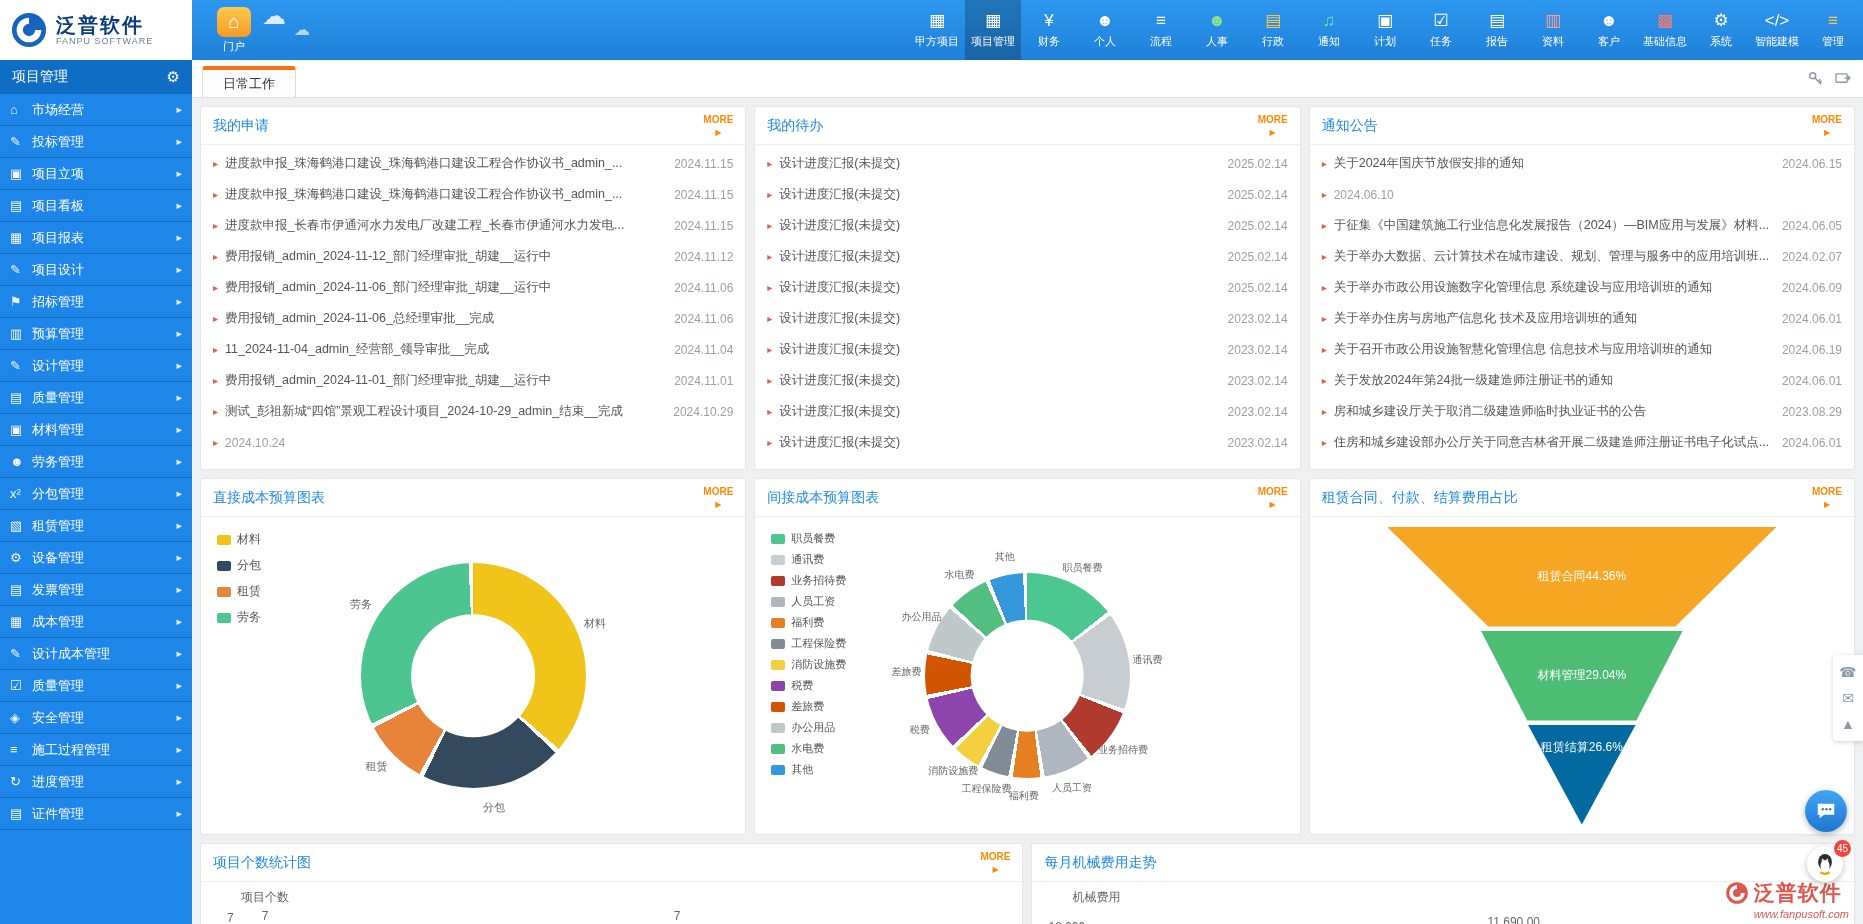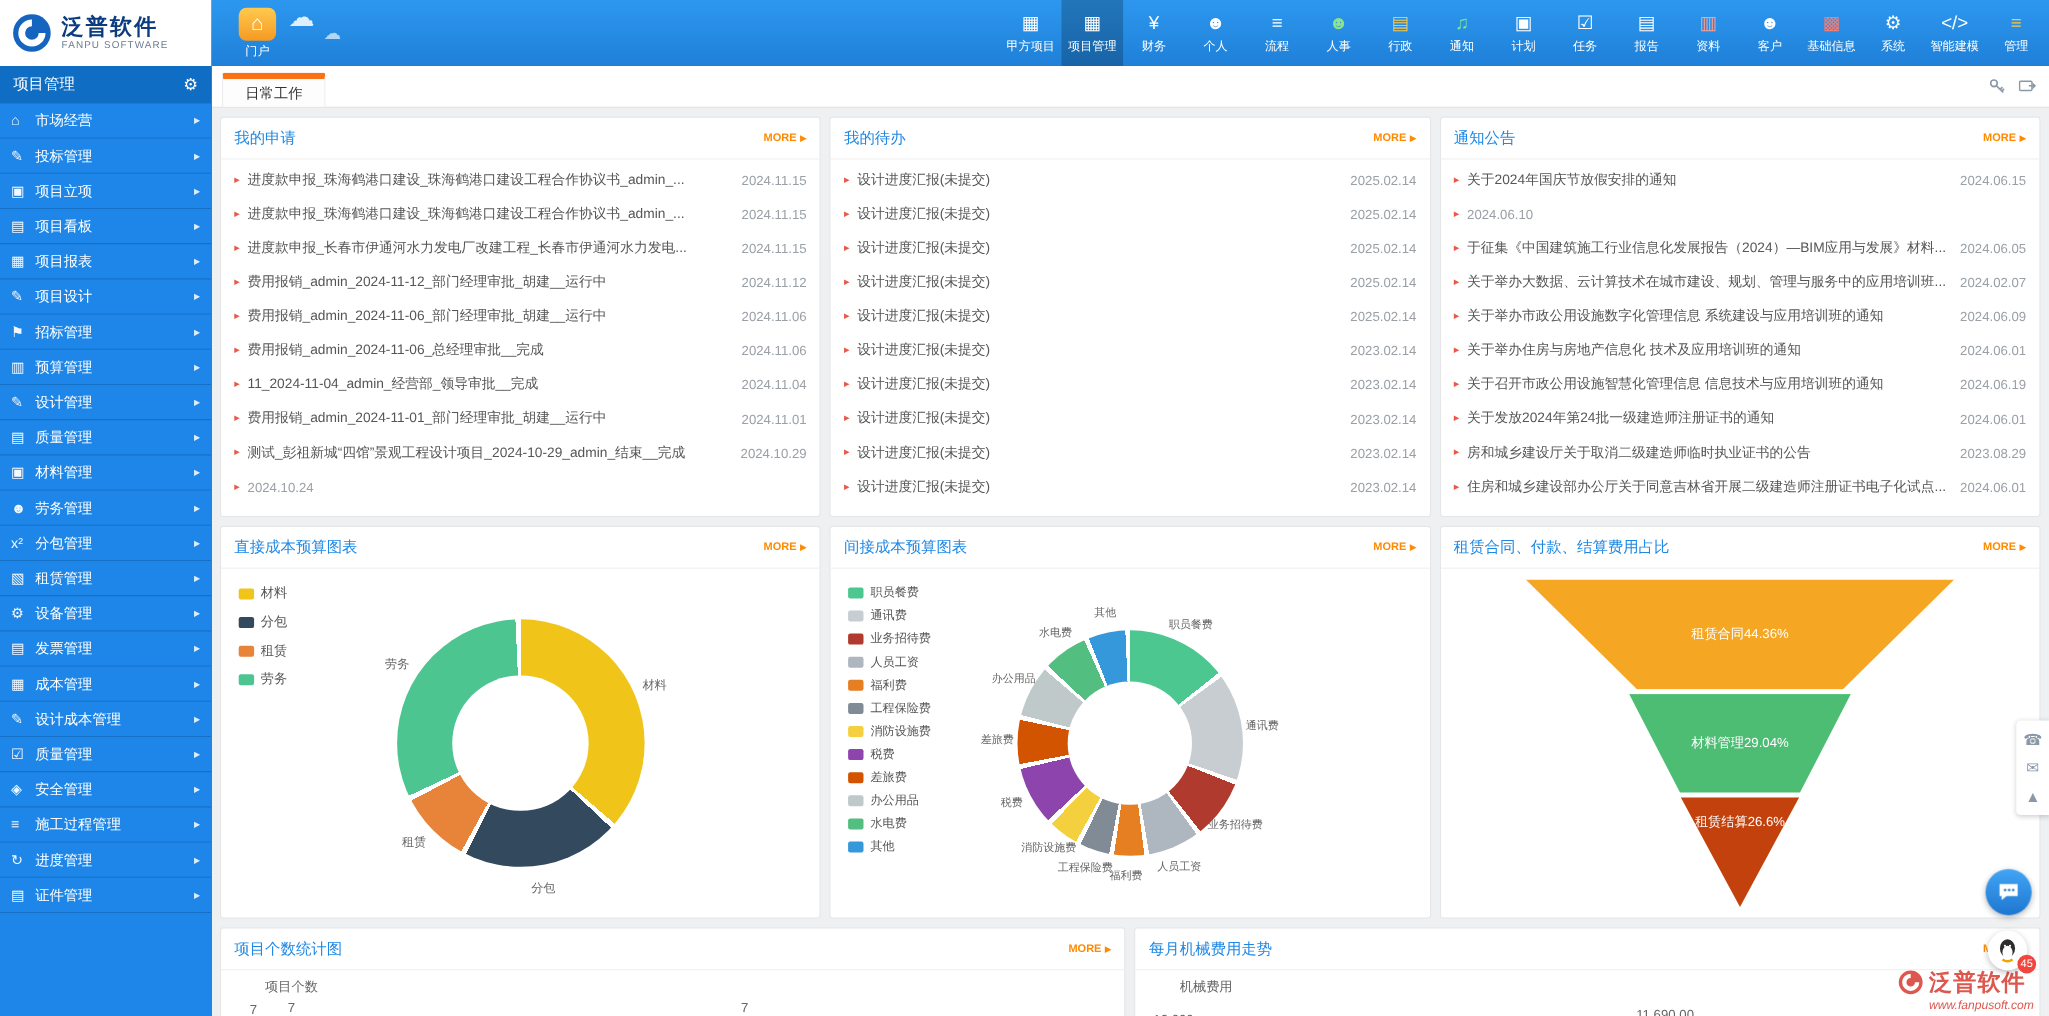--- a/index.html
+++ b/index.html
@@ -40,32 +40,32 @@
     border-bottom:1px solid rgba(10,74,134,.35);cursor:pointer;}
   .mi-icon{width:22px;font-size:13px;opacity:.95;}
   .mi-label{flex:1;}
   .mi-arrow{font-size:11px;opacity:.85;}
 
   
   .content{position:absolute;left:192px;top:60px;right:0;bottom:0;overflow:hidden;}
   .tabbar{height:38px;background:#fff;border-bottom:1px solid #e0e0e0;display:flex;align-items:flex-end;
     padding-left:10px;position:relative;}
   .tab{height:31px;padding:0 20px;background:#fdfdfd;border:1px solid #dcdcdc;border-bottom:none;
-    border-top:6px solid #f97316;display:flex;align-items:center;font-size:13px;color:#333;
+    border-top:4px solid #f97316;display:flex;align-items:center;font-size:13px;color:#333;
     border-radius:3px 3px 0 0;cursor:pointer;}
   .tab-tools{position:absolute;right:12px;top:11px;display:flex;gap:12px;align-items:center;}
   .tool-icon{cursor:pointer;display:flex;}
 
   .grid{padding:8px;display:grid;grid-template-columns:repeat(6,1fr);gap:8px;}
   .panel{background:#fff;border:1px solid #e6e6e6;border-radius:3px;overflow:hidden;position:relative;}
   .span2{grid-column:span 2;} .span3{grid-column:span 3;}
   .row1{height:364px;} .row2{height:357px;} .row3{height:300px;}
   .panel-head{height:38px;display:flex;align-items:center;padding:0 12px;border-bottom:1px solid #f0f0f0;}
   .panel-title{color:#1e88e5;font-size:14px;}
-  .more{margin-left:auto;color:#ff8a00;font-size:10px;font-weight:bold;display:flex;align-items:center;gap:3px;cursor:pointer;}
+  .more{margin-left:auto;color:#ff8a00;font-size:10px;font-weight:bold;display:flex;align-items:center;gap:3px;cursor:pointer;flex-direction:column;}
   .more-arrow{font-size:8px;}
 
   .list{padding:3px 12px 0 12px;}
   .list-row{height:31px;display:flex;align-items:center;gap:7px;font-size:12.5px;color:#555;cursor:pointer;}
   .bullet{color:#e8594a;font-size:10px;flex:none;}
   .row-text{flex:1;white-space:nowrap;overflow:hidden;text-overflow:ellipsis;}
   .row-date{color:#9aa0a6;font-size:12px;flex:none;}
 
   
   .chart-body{position:relative;height:calc(100% - 38px);display:flex;align-items:center;justify-content:center;}
@@ -98,21 +98,21 @@
   .side-dock{position:fixed;right:0;top:655px;width:30px;background:#fff;border-radius:4px 0 0 4px;
     box-shadow:0 1px 5px rgba(0,0,0,.18);display:flex;flex-direction:column;align-items:center;
     gap:12px;padding:10px 0;z-index:40;}
   .dock-icon{font-size:14px;color:#8a98a8;cursor:pointer;line-height:1;}
   .chat-fab{position:fixed;right:16px;bottom:92px;width:42px;height:42px;border-radius:50%;z-index:40;
     background:linear-gradient(#42a5f5,#1e77d0);display:flex;align-items:center;justify-content:center;
     box-shadow:0 2px 6px rgba(0,0,0,.3);cursor:pointer;}
   .qq-fab{position:fixed;right:20px;bottom:42px;width:36px;height:36px;border-radius:50%;background:#fff;z-index:40;
     display:flex;align-items:center;justify-content:center;box-shadow:0 2px 6px rgba(0,0,0,.25);cursor:pointer;}
   .badge{position:absolute;top:-6px;right:-8px;min-width:17px;height:17px;border-radius:9px;background:#f2453d;
-    color:#fff;font-size:10px;display:flex;align-items:center;justify-content:center;padding:0 3px;margin-top:28px;}
+    color:#fff;font-size:10px;display:flex;align-items:center;justify-content:center;padding:0 3px;}
   .watermark{position:fixed;right:14px;bottom:4px;z-index:35;opacity:.85;text-align:left;}
   .wm-row{display:flex;align-items:center;gap:5px;}
   .wm-brand{color:#d63a2f;font-size:21px;font-weight:bold;letter-spacing:1px;}
   .wm-url{color:#d63a2f;font-size:11px;margin-top:1px;margin-left:29px;font-style:italic;}
 </style>
 </head>
 <body>
 
 <header class="topbar">
   <div class="brand">
@@ -744,21 +744,21 @@
           <span class="more-arrow">▶</span>
         </span>
       </div>
       <div class="funnel">
         <div class="funnel-seg f1" style="background: rgb(245, 166, 35);">
           <span><span>租赁合同</span><span>44.36%</span></span>
         </div>
         <div class="funnel-seg f2" style="background: rgb(77, 189, 116);">
           <span><span>材料管理</span><span>29.04%</span></span>
         </div>
-        <div class="funnel-seg f3" style="background: #c2410c;">
+        <div class="funnel-seg f3" style="background: #0369a1;">
           <span><span>租赁结算</span><span>26.6%</span></span>
         </div>
       </div>
     </section>
 
     <section class="panel span3 row3">
       <div class="panel-head">
         <span class="panel-title">项目个数统计图</span>
         <span class="more">
           <span>MORE</span>

